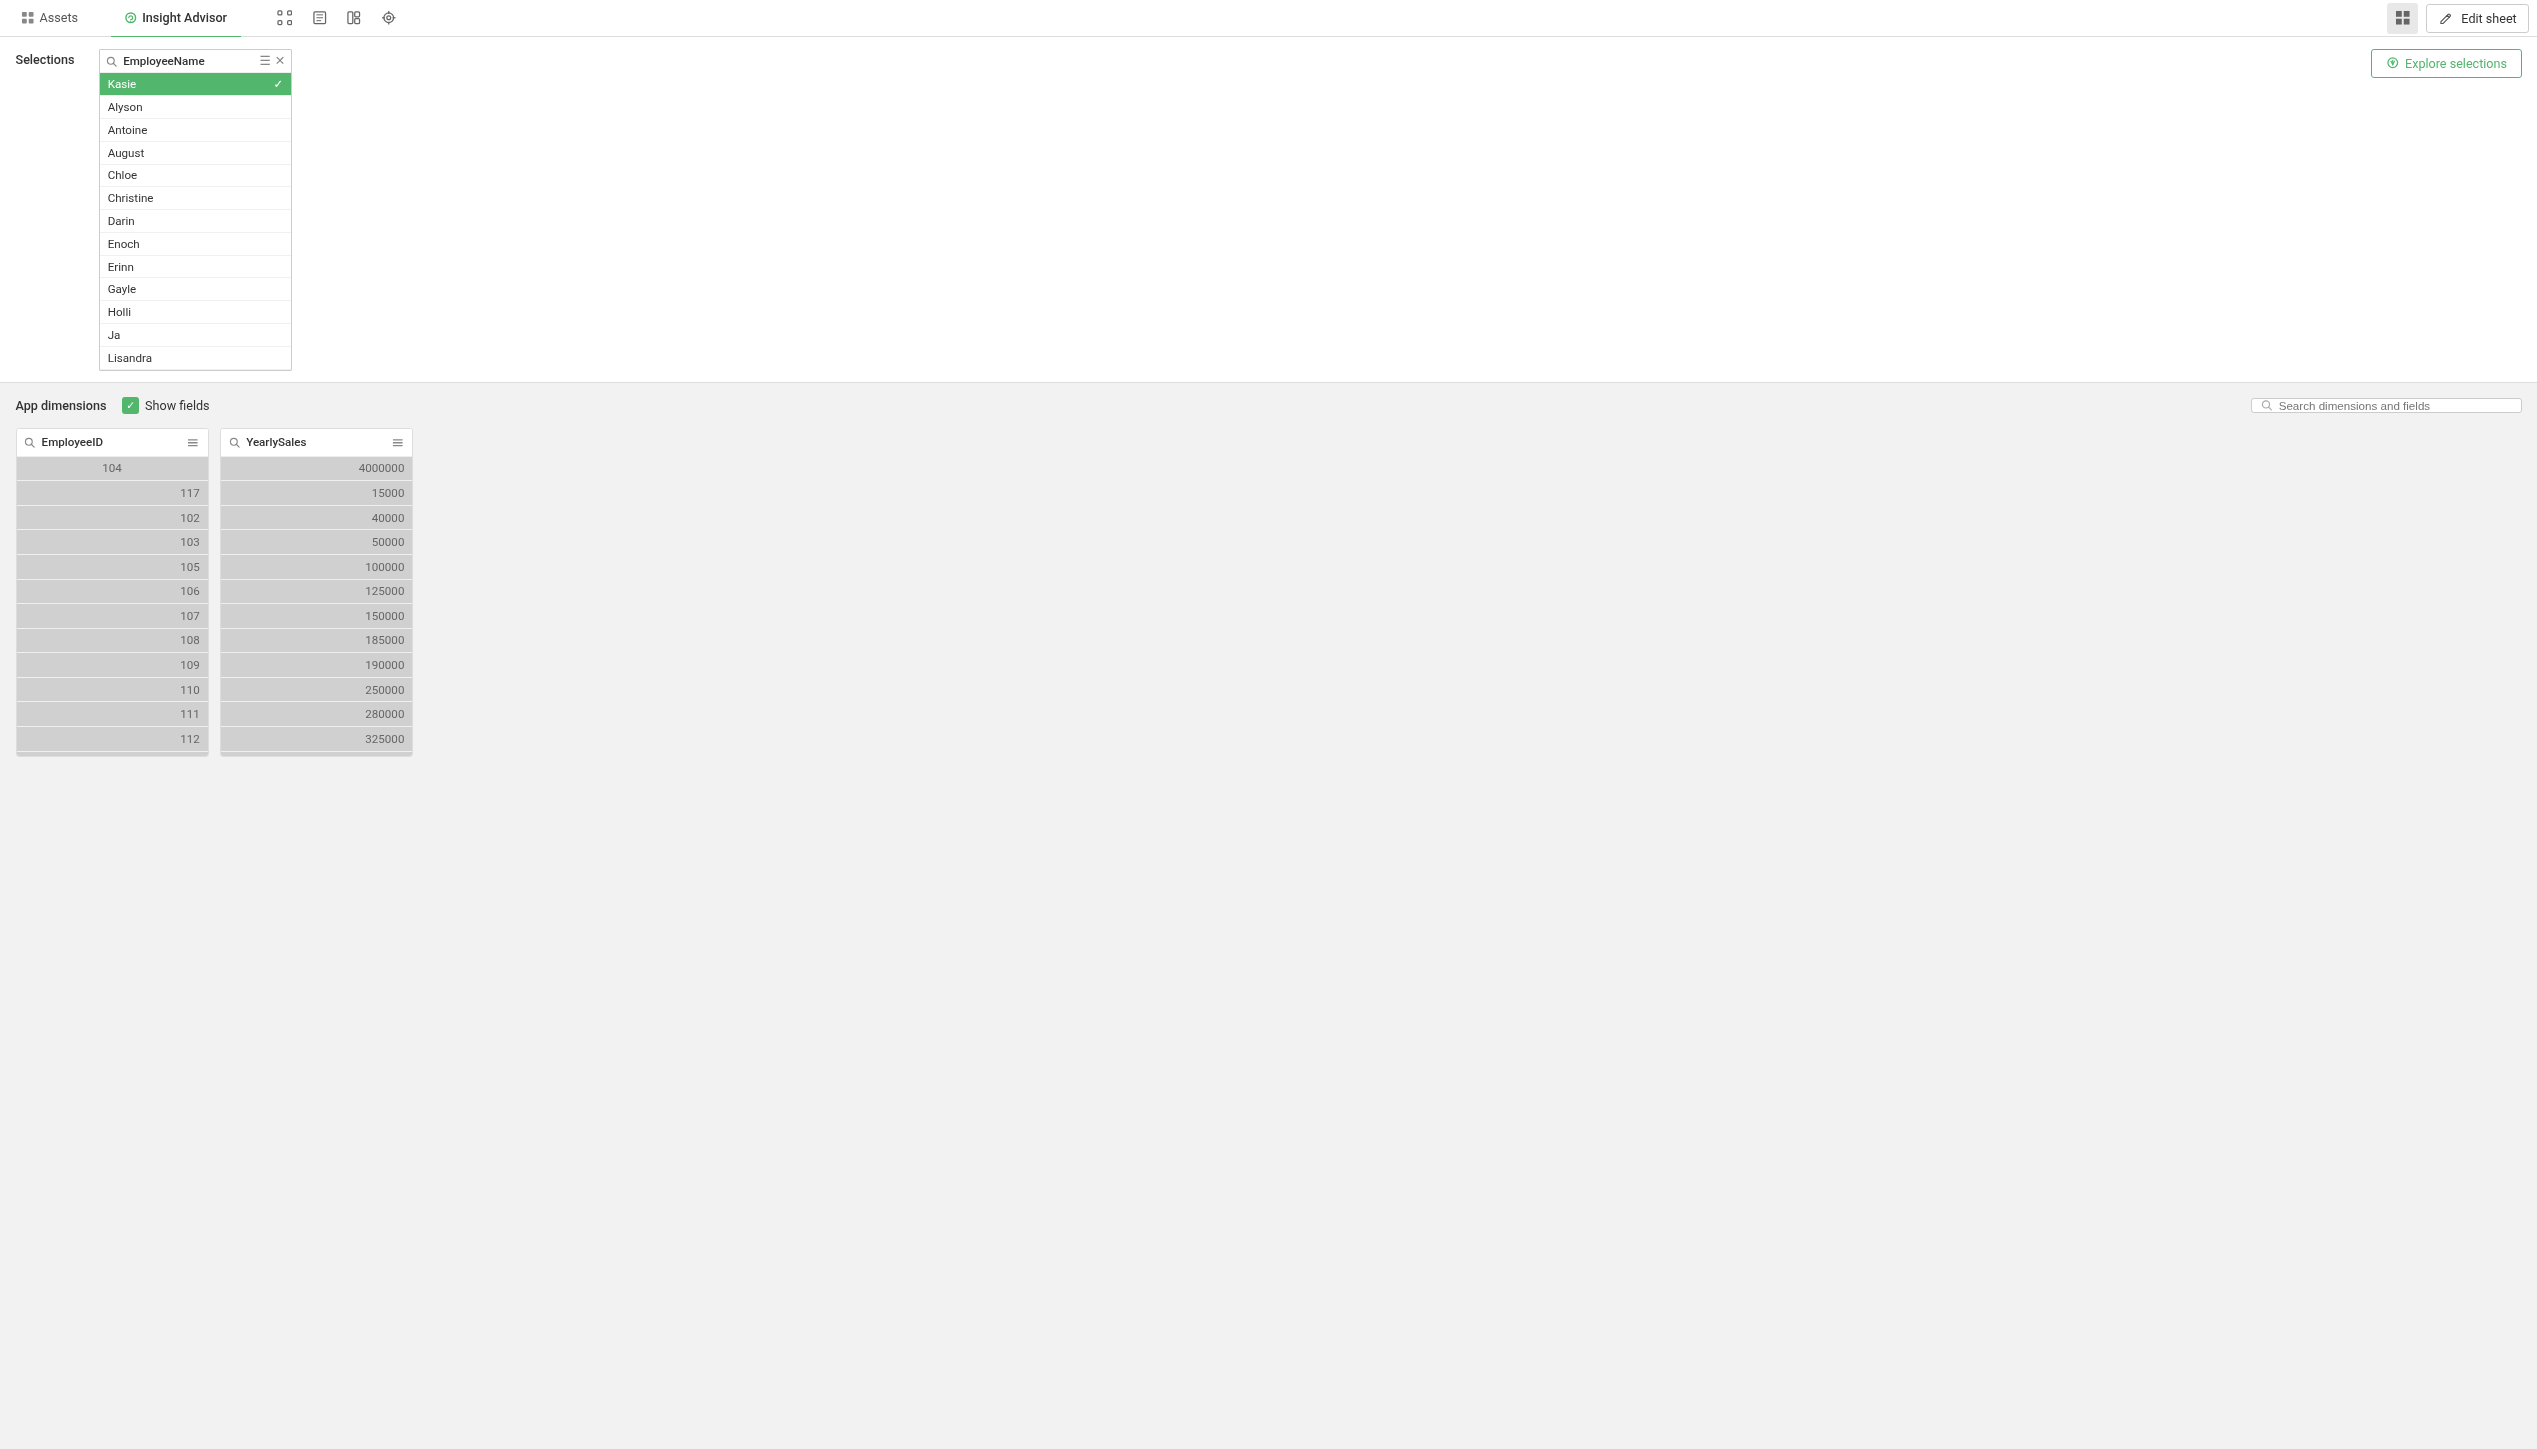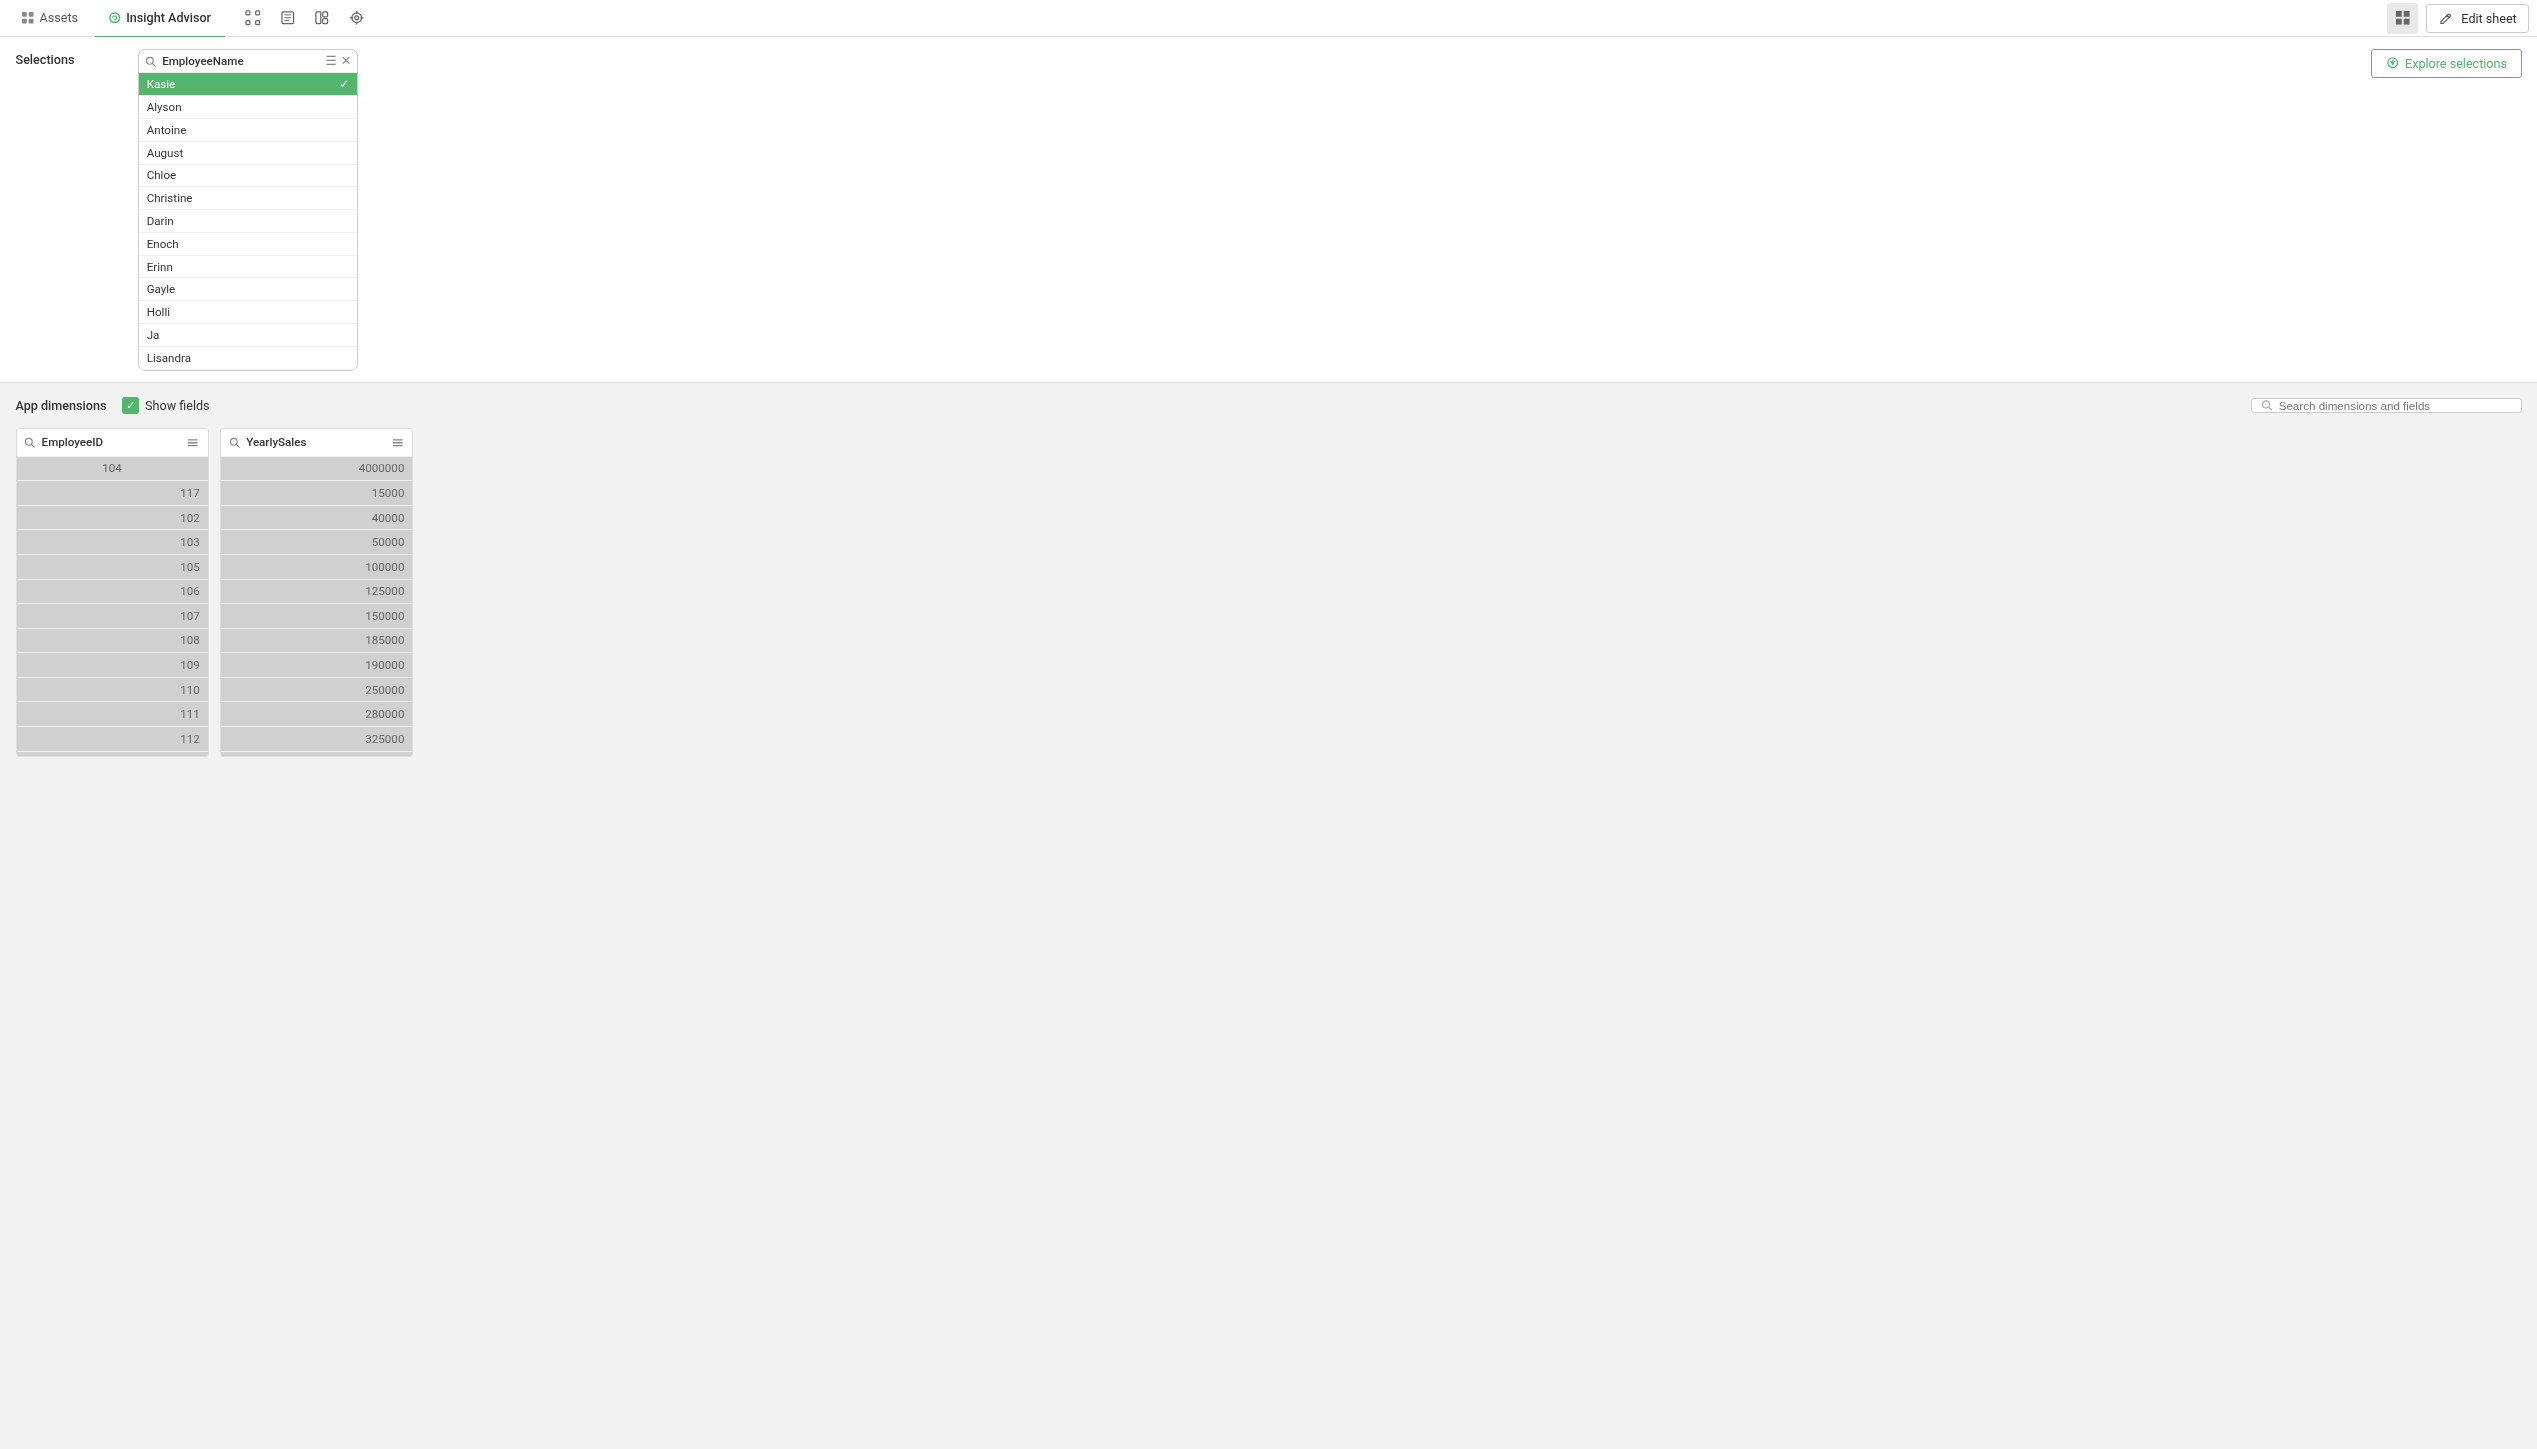--- a/index.html
+++ b/index.html
@@ -18,21 +18,21 @@
       align-items: center;
       height: 37px;
       background: #fff;
       border-bottom: 1px solid #ddd;
       padding: 0 7.7px;
       position: relative;
     }
     .topbar-left {
       display: flex;
       align-items: center;
-      gap: 3px;
+      gap: 19px;
       text-align: center;
     }
     .topbar-tab {
       display: flex;
       align-items: center;
       gap: 4.8px;
       padding: 0 13.5px;
       height: 37px;
       font-size: 12.6px;
       cursor: pointer;
@@ -109,26 +109,25 @@
       gap: 15.5px;
     }
     .selections-label {
       font-size: 12.6px;
       font-weight: 500;
       color: #333;
       padding-top: 3.9px;
       min-width: 68px;
     }
     .selection-filter-box {
-      width: 220px;
+      width: 193px;
       border: 1px solid #ccc;
-      border-radius: 7px;
+      border-radius: 1px;
       background: #fff;
       overflow: hidden;
-      margin-left: 39px;
     }
     .selection-filter-header {
       display: flex;
       align-items: center;
       padding: 3.9px 5.8px;
       border-bottom: 1px solid #eee;
       gap: 5.8px;
     }
     .selection-search-icon {
       color: #666;

